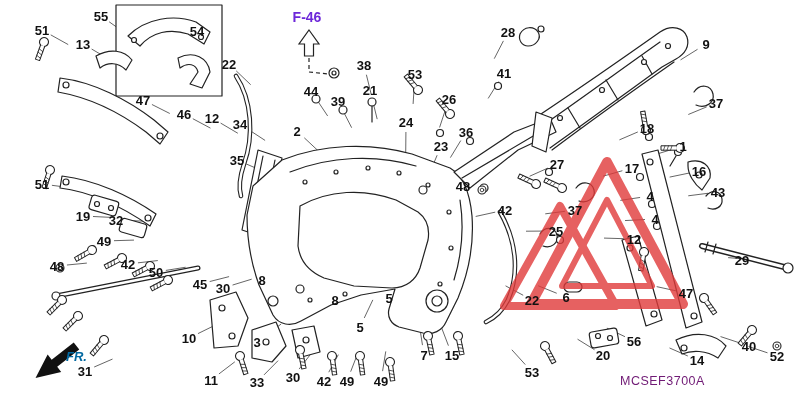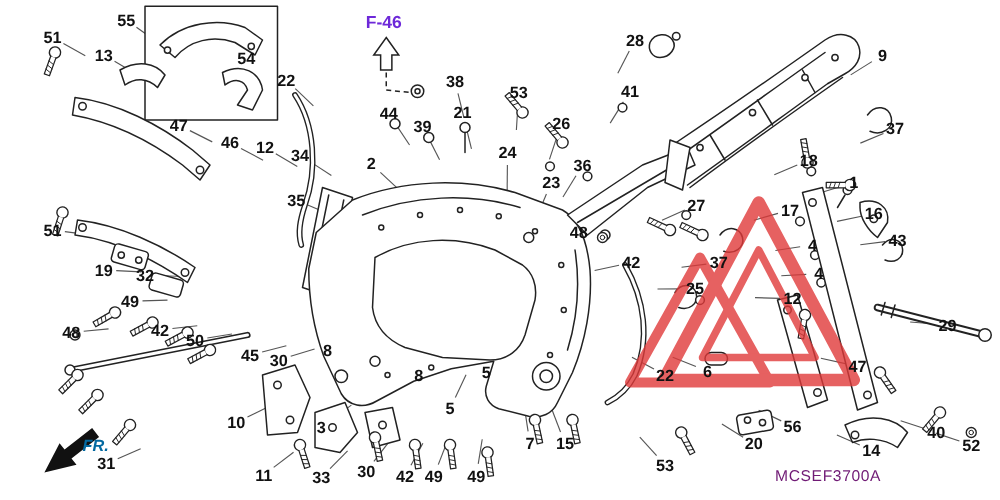--- a/index.html
+++ b/index.html
@@ -298,21 +298,21 @@
   </svg>
 
   <div class="ref-label">F-46</div>
   <div class="fr-label">FR.</div>
   <div class="part-code">MCSEF3700A</div>
 
   <div id="callouts" class="callouts-layer">
       <div class="callout" style="left: 42px; top: 30px;">51</div>
       <div class="callout" style="left: 101px; top: 16px;">55</div>
       <div class="callout" style="left: 83px; top: 44px;">13</div>
-      <div class="callout" style="left: 183px; top: 47px; padding-left: 28px;">54</div>
+      <div class="callout" style="left: 183px; top: 31px; padding-left: 28px;">54</div>
       <div class="callout" style="left: 229px; top: 64px;">22</div>
       <div class="callout" style="left: 364px; top: 65px;">38</div>
       <div class="callout" style="left: 508px; top: 32px;">28</div>
       <div class="callout" style="left: 706px; top: 44px;">9</div>
       <div class="callout" style="left: 415px; top: 74px;">53</div>
       <div class="callout" style="left: 504px; top: 73px;">41</div>
       <div class="callout" style="left: 143px; top: 100px;">47</div>
       <div class="callout" style="left: 311px; top: 91px;">44</div>
       <div class="callout" style="left: 338px; top: 101px;">39</div>
       <div class="callout" style="left: 370px; top: 90px;">21</div>
@@ -339,21 +339,21 @@
       <div class="callout" style="left: 505px; top: 210px;">42</div>
       <div class="callout" style="left: 83px; top: 216px;">19</div>
       <div class="callout" style="left: 116px; top: 220px;">32</div>
       <div class="callout" style="left: 655px; top: 219px;">4</div>
       <div class="callout" style="left: 556px; top: 231px;">25</div>
       <div class="callout" style="left: 104px; top: 241px;">49</div>
       <div class="callout" style="left: 634px; top: 239px;">12</div>
       <div class="callout" style="left: 128px; top: 264px;">42</div>
       <div class="callout" style="left: 57px; top: 266px;">48</div>
       <div class="callout" style="left: 156px; top: 272px;">50</div>
-      <div class="callout" style="left: 758px; top: 260px;">29</div>
+      <div class="callout" style="left: 742px; top: 260px;">29</div>
       <div class="callout" style="left: 200px; top: 284px;">45</div>
       <div class="callout" style="left: 223px; top: 288px;">30</div>
       <div class="callout" style="left: 262px; top: 280px;">8</div>
       <div class="callout" style="left: 532px; top: 300px;">22</div>
       <div class="callout" style="left: 566px; top: 297px;">6</div>
       <div class="callout" style="left: 686px; top: 293px;">47</div>
       <div class="callout" style="left: 335px; top: 300px;">8</div>
       <div class="callout" style="left: 389px; top: 298px;">5</div>
       <div class="callout" style="left: 189px; top: 338px;">10</div>
       <div class="callout" style="left: 257px; top: 342px;">3</div>

